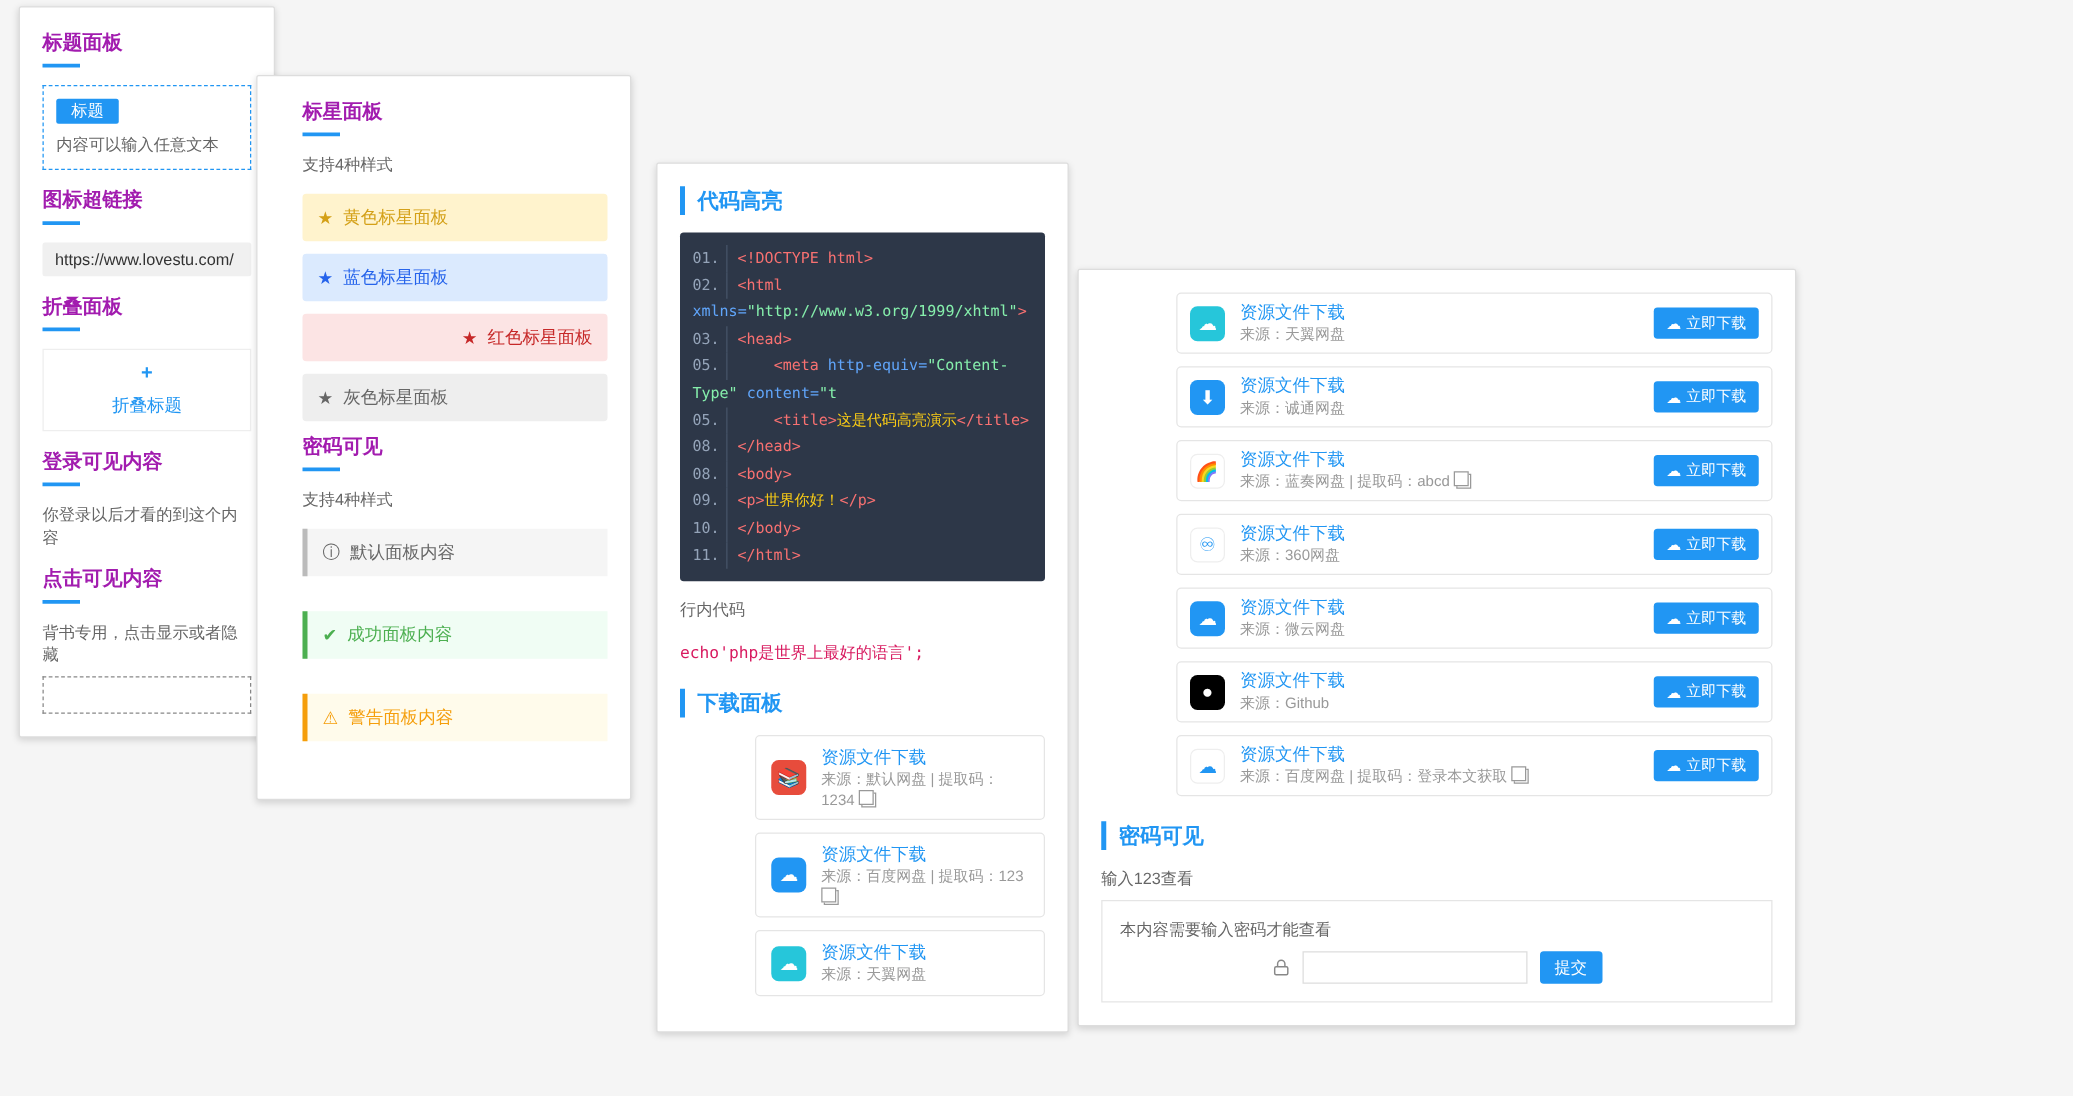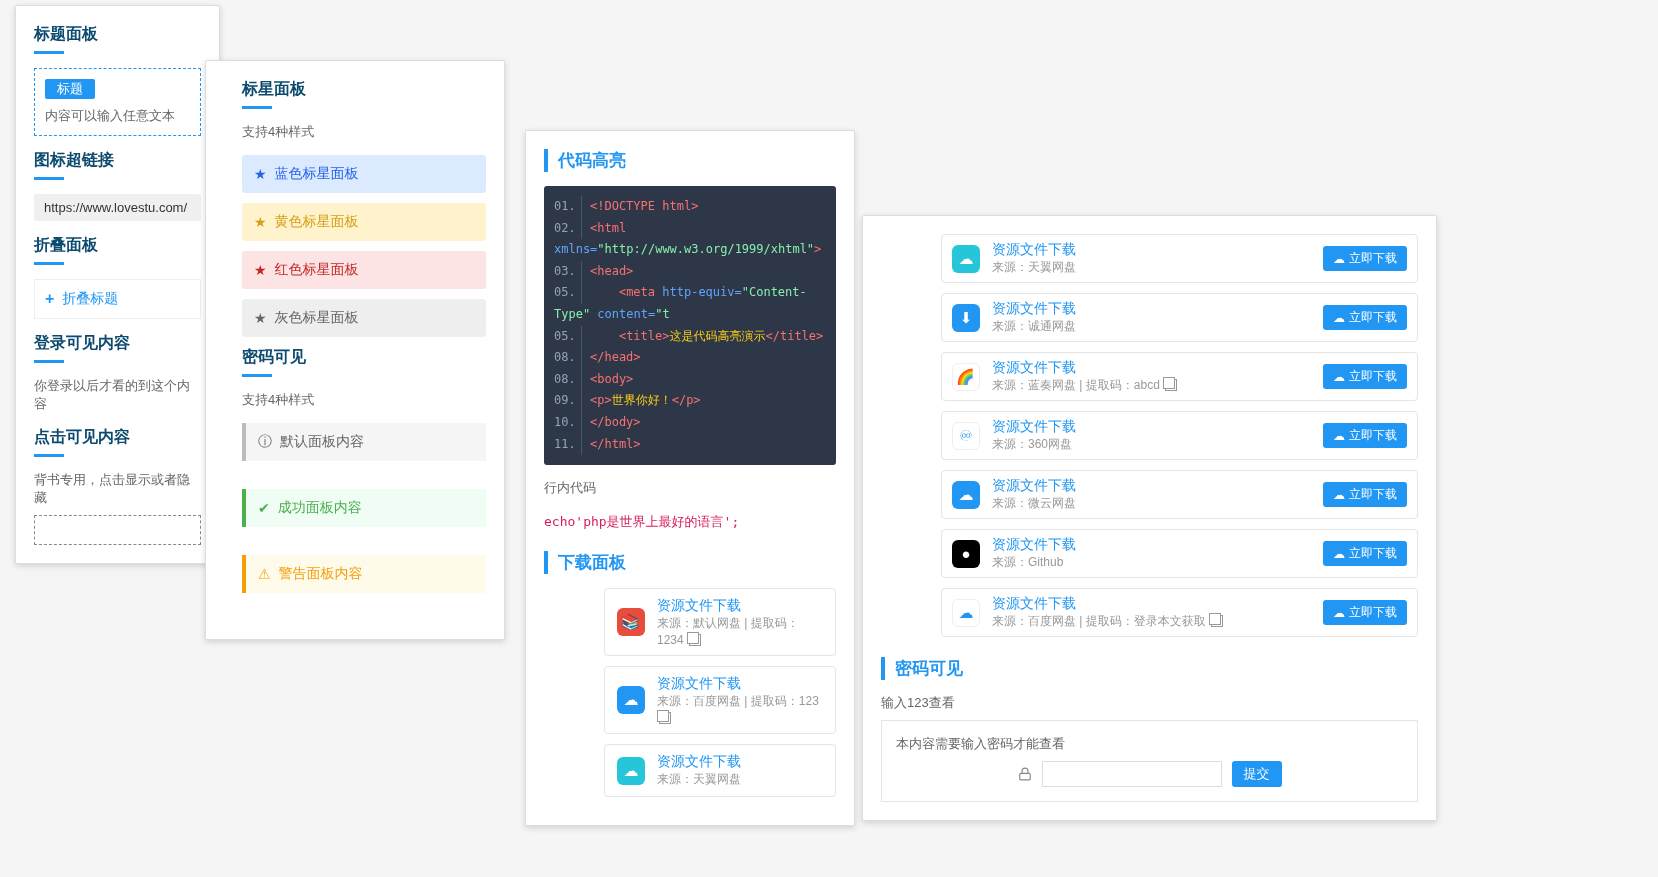--- a/index.html
+++ b/index.html
@@ -2,32 +2,32 @@
 <html><head>
   <meta charset="utf-8">
   <style>
     * { margin: 0; padding: 0; box-sizing: border-box; }
     body { font-family: -apple-system, "Microsoft YaHei", sans-serif; background: #f5f5f5; position: relative; width: 1658px; height: 877px; overflow: hidden; }
     .card { background: #fff; border: 1px solid #ddd; border-radius: 2px; box-shadow: 0 2px 6px rgba(0,0,0,0.15); position: absolute; padding: 18px; }
     .c1 { left: 15px; top: 5px; width: 205px; }
     .c2 { left: 205px; top: 60px; width: 300px; padding-left: 36px; }
     .c3 { left: 525px; top: 130px; width: 330px; }
     .c4 { left: 862px; top: 215px; width: 575px; }
-    .section-title { font-size: 16px; font-weight: 600; color: #0c4a6e; margin-bottom: 6px; }
+    .section-title { font-size: 16px; font-weight: 600; color: #a21caf; margin-bottom: 6px; }
     .underline { width: 30px; height: 3px; background: #2196f3; margin-bottom: 14px; }
     .title-panel { border: 1.5px dashed #2196f3; padding: 10px; margin-bottom: 14px; }
     .tag { display: inline-block; background: #2196f3; color: #fff; padding: 1px 12px; font-size: 13px; border-radius: 2px; margin-bottom: 8px; }
     .text-sm { font-size: 13px; color: #666; }
     .link-box { background: #f0f0f0; padding: 6px 10px; font-size: 13px; color: #333; border-radius: 2px; margin-bottom: 14px; display: flex; align-items: center; gap: 6px; }
-    .collapse-box { border: 1px solid #eee; padding: 10px; color: #2196f3; font-size: 14px; margin-bottom: 14px; display: flex; align-items: center; gap: 8px; }
+    .collapse-box { border: 1px solid #eee; padding: 10px; color: #2196f3; font-size: 14px; margin-bottom: 14px; display: flex; align-items: center; gap: 8px; flex-direction: column; }
     .dashed-box { border: 1.5px dashed #888; height: 30px; margin-top: 8px; }
     .star-panel { padding: 10px 12px; font-size: 14px; border-radius: 3px; margin-bottom: 10px; display: flex; align-items: center; gap: 8px; }
     .star-yellow { background: #fff3cd; color: #d4a017; }
     .star-blue { background: #dbeafe; color: #2563eb; }
-    .star-red { background: #fce4e4; color: #c62828; }
+    .star-red { background: #fce4e4; color: #c62828; justify-content: flex-end; }
     .star-gray { background: #eee; color: #666; }
     .tip-panel { padding: 10px 12px; font-size: 14px; border-left: 4px solid; margin-bottom: 28px; display: flex; align-items: center; gap: 8px; color: #666; }
     .tip-default { border-color: #bbb; background: #f5f5f5; }
     .tip-success { border-color: #4caf50; background: #f0fdf4; color: #4caf50; }
     .tip-warning { border-color: #f59e0b; background: #fffbeb; color: #f59e0b; }
     .left-bar-title { border-left: 4px solid #2196f3; padding-left: 10px; font-size: 17px; font-weight: 600; color: #2196f3; margin-bottom: 14px; }
     .code-box { background: #2d3748; color: #e2e8f0; padding: 10px; font-family: Consolas, monospace; font-size: 12px; border-radius: 3px; margin-bottom: 14px; line-height: 1.8; }
     .line-no { color: #94a3b8; display: inline-block; width: 28px; text-align: right; padding-right: 8px; border-right: 1px solid #475569; margin-right: 8px; }
     .tag-html { color: #f87171; }
     .attr { color: #60a5fa; }
@@ -83,27 +83,27 @@
   <div class="underline"></div>
   <div class="text-sm">背书专用，点击显示或者隐藏</div>
   <div class="dashed-box"></div>
 </div>
 
 <div class="card c2">
   <div class="section-title">标星面板</div>
   <div class="underline"></div>
   <div class="text-sm" style="margin-bottom:14px">支持4种样式</div>
   <div id="star-list">
+      <div class="star-panel star-yellow">
+        <span class="icon star"></span>
+        <span>黄色标星面板</span>
+      </div>
       <div class="star-panel star-blue">
         <span class="icon star"></span>
         <span>蓝色标星面板</span>
-      </div>
-      <div class="star-panel star-yellow">
-        <span class="icon star"></span>
-        <span>黄色标星面板</span>
       </div>
       <div class="star-panel star-red">
         <span class="icon star"></span>
         <span>红色标星面板</span>
       </div>
       <div class="star-panel star-gray">
         <span class="icon star"></span>
         <span>灰色标星面板</span>
       </div>
     </div>

